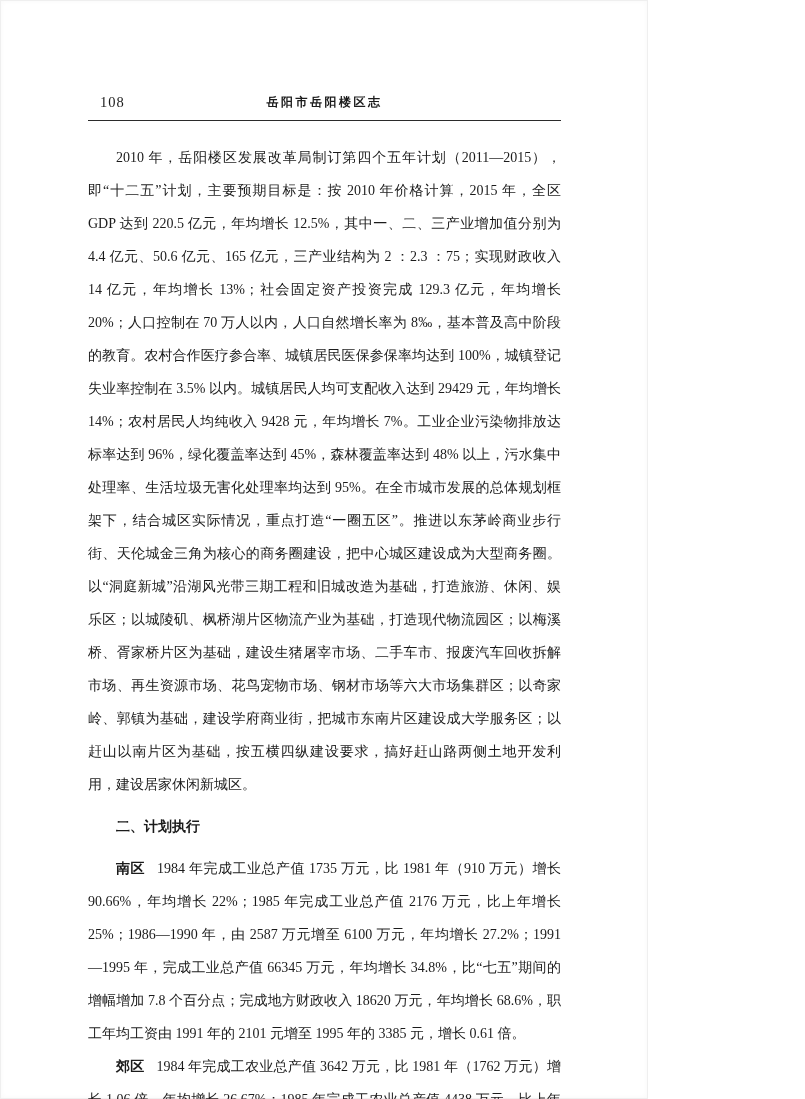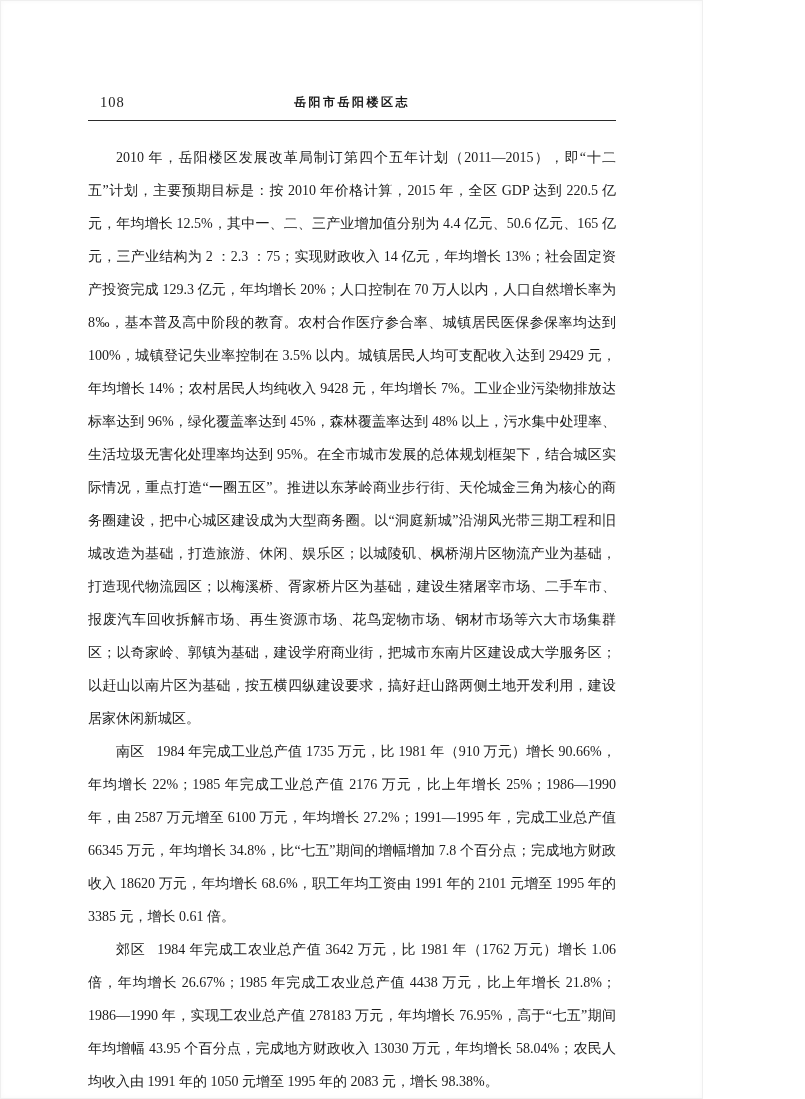--- a/index.html
+++ b/index.html
@@ -5,21 +5,21 @@
   * { margin: 0; padding: 0; box-sizing: border-box; }
   html, body { background: #ffffff; }
   body {
     width: 805px; height: 1099px;
     font-family: "Liberation Serif", "DejaVu Serif", serif;
     color: #1b1b1b;
     overflow: hidden;
   }
   .page {
     position: relative;
-    width: 703px; height: 1099px;
+    width: 648px; height: 1099px;
     background: #ffffff;
     box-shadow: inset 0 0 0 1px #efefef, inset 0 0 6px rgba(0,0,0,0.04);
     padding: 94px 87px 0 88px;
   }
   .header { position: relative; height: 18px; }
   .pagenum {
     position: absolute; left: 12px; top: 0;
     font-size: 14.5px; letter-spacing: 1px;
   }
   .booktitle {
@@ -35,39 +35,40 @@
     line-height: 33px;
     text-align: justify;
     text-justify: inter-character;
   }
   .para { text-indent: 2em; }
   .section {
     font-size: 14px; font-weight: bold;
     text-indent: 2em;
     margin: 9px 0 9px 0;
   }
-  .lead { font-weight: normal; }
+  .lead { font-weight: bold; }
   .lead:not(:empty) { margin-right: 0.85em; }
 </style>
 </head>
 <body>
 
 <div class="page">
 
   <div class="header">
     <span class="pagenum">108</span>
     <span class="booktitle">岳阳市岳阳楼区志</span>
   </div>
 
   <hr class="header-rule">
 
   <div class="bodytext">
 
     <p class="para">2010 年，岳阳楼区发展改革局制订第四个五年计划（2011—2015），即“十二五”计划，主要预期目标是：按 2010 年价格计算，2015 年，全区 GDP 达到 220.5 亿元，年均增长 12.5%，其中一、二、三产业增加值分别为 4.4 亿元、50.6 亿元、165 亿元，三产业结构为 2 ：2.3 ：75；实现财政收入 14 亿元，年均增长 13%；社会固定资产投资完成 129.3 亿元，年均增长 20%；人口控制在 70 万人以内，人口自然增长率为 8‰，基本普及高中阶段的教育。农村合作医疗参合率、城镇居民医保参保率均达到 100%，城镇登记失业率控制在 3.5% 以内。城镇居民人均可支配收入达到 29429 元，年均增长 14%；农村居民人均纯收入 9428 元，年均增长 7%。工业企业污染物排放达标率达到 96%，绿化覆盖率达到 45%，森林覆盖率达到 48% 以上，污水集中处理率、生活垃圾无害化处理率均达到 95%。在全市城市发展的总体规划框架下，结合城区实际情况，重点打造“一圈五区”。推进以东茅岭商业步行街、天伦城金三角为核心的商务圈建设，把中心城区建设成为大型商务圈。以“洞庭新城”沿湖风光带三期工程和旧城改造为基础，打造旅游、休闲、娱乐区；以城陵矶、枫桥湖片区物流产业为基础，打造现代物流园区；以梅溪桥、胥家桥片区为基础，建设生猪屠宰市场、二手车市、报废汽车回收拆解市场、再生资源市场、花鸟宠物市场、钢材市场等六大市场集群区；以奇家岭、郭镇为基础，建设学府商业街，把城市东南片区建设成大学服务区；以赶山以南片区为基础，按五横四纵建设要求，搞好赶山路两侧土地开发利用，建设居家休闲新城区。</p>
 
+    <h3 class="section">二、计划执行</h3>
 
     <p class="para"><b class="lead">南区</b><span>1984 年完成工业总产值 1735 万元，比 1981 年（910 万元）增长 90.66%，年均增长 22%；1985 年完成工业总产值 2176 万元，比上年增长 25%；1986—1990 年，由 2587 万元增至 6100 万元，年均增长 27.2%；1991—1995 年，完成工业总产值 66345 万元，年均增长 34.8%，比“七五”期间的增幅增加 7.8 个百分点；完成地方财政收入 18620 万元，年均增长 68.6%，职工年均工资由 1991 年的 2101 元增至 1995 年的 3385 元，增长 0.61 倍。</span></p>
 
     <p class="para"><b class="lead">郊区</b><span>1984 年完成工农业总产值 3642 万元，比 1981 年（1762 万元）增长 1.06 倍，年均增长 26.67%；1985 年完成工农业总产值 4438 万元，比上年增长 21.8%；1986—1990 年，实现工农业总产值 278183 万元，年均增长 76.95%，高于“七五”期间年均增幅 43.95 个百分点，完成地方财政收入 13030 万元，年均增长 58.04%；农民人均收入由 1991 年的 1050 元增至 1995 年的 2083 元，增长 98.38%。</span></p>
 
 
 
 
   </div>
 

